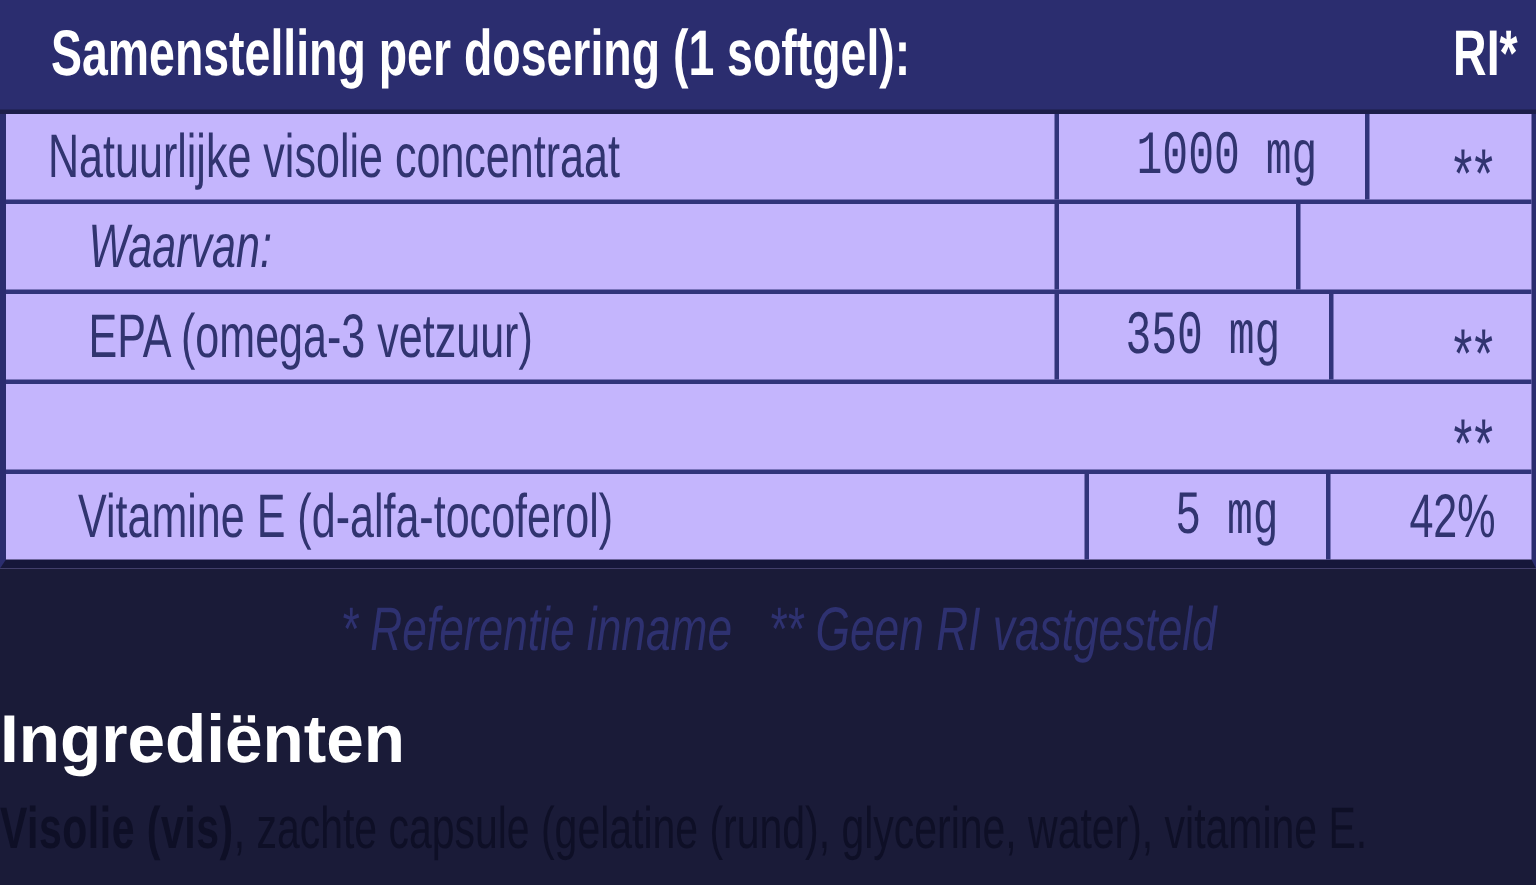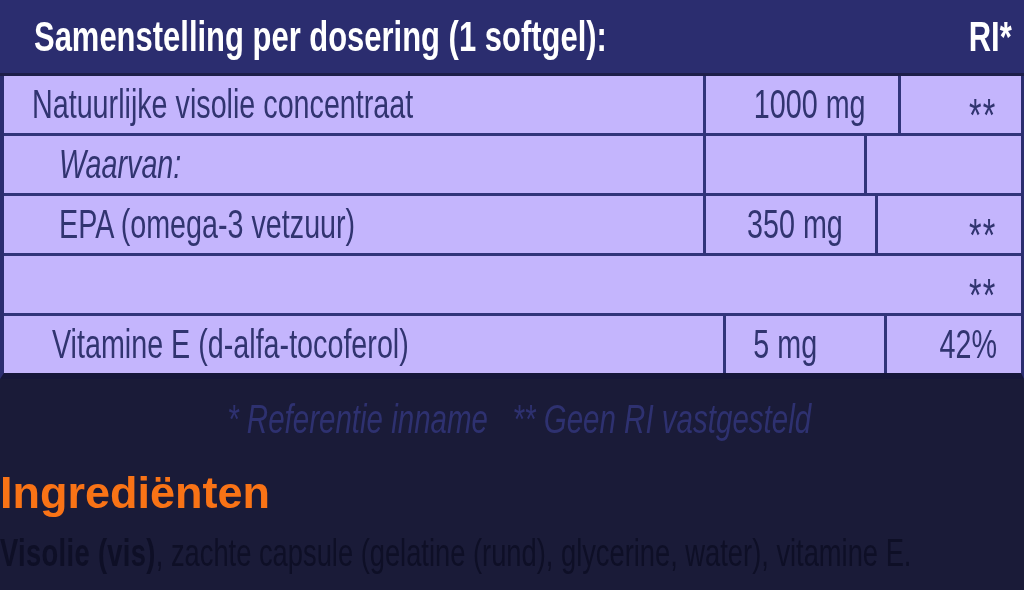--- a/index.html
+++ b/index.html
@@ -67,21 +67,23 @@
   }
   .nt-c1 {
     flex: 0 0 702px;
     border-right: 3px solid #31347a;
     padding-left: 28px;
   }
   .nt-c1.indent { padding-left: 55px; }
   .nt-c2 {
     flex: 0 0 161px;
     border-right: 3px solid #31347a;
+    justify-content: flex-end;
     padding-right: 32px;
+    font-family: Liberation Mono, monospace;
   }
   .nt-c3 {
     flex: 1 1 auto;
     justify-content: flex-end;
     padding-right: 24px;
   }
   .nt-text {
     color: #313470;
     font-size: 41px;
     font-weight: 400;
@@ -114,21 +116,21 @@
     font-size: 41px;
     font-style: italic;
     font-weight: 500;
     white-space: nowrap;
   }
   .footnote-gap { display: inline-block; width: 34px; }
 
   
   .ingredients-heading {
     margin-top: 25px;
-    color: #f97316;
+    color: #ffffff;
     font-size: 45px;
     font-weight: 800;
     letter-spacing: 0px;
     line-height: 1.1;
   }
   .ingredients-line {
     margin-top: 13px;
     white-space: nowrap;
   }
   .ingredients-inner {

